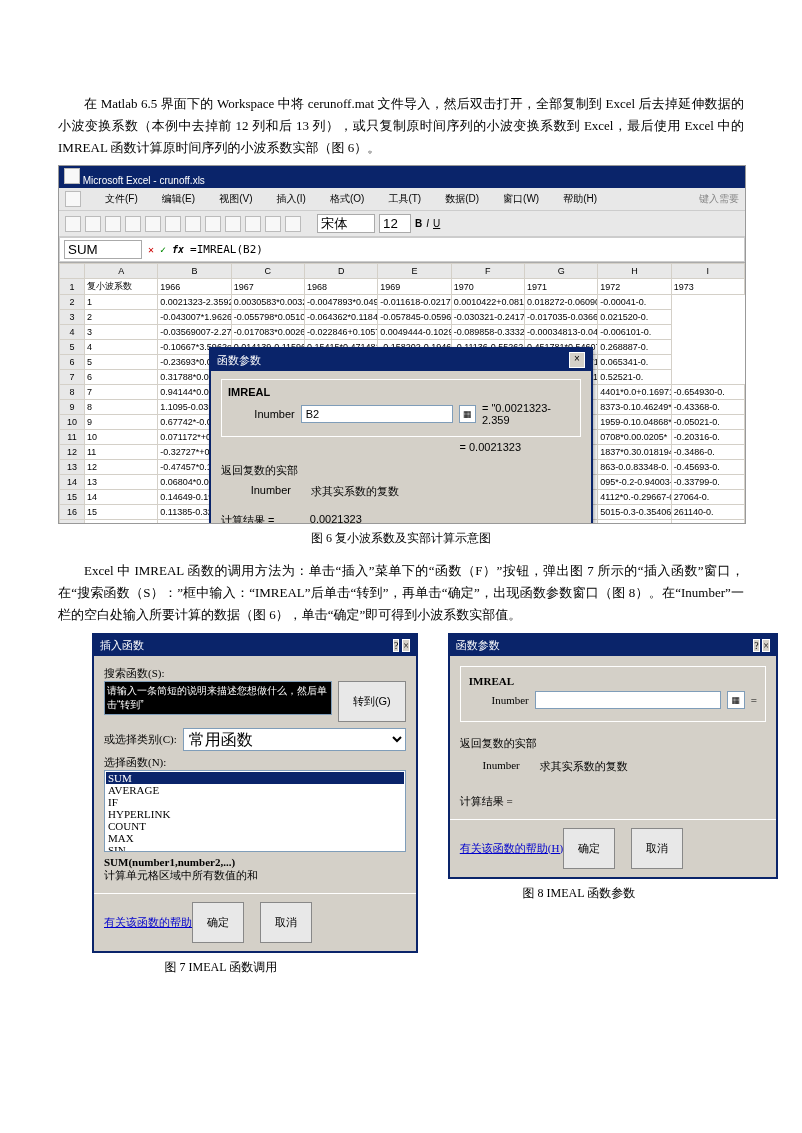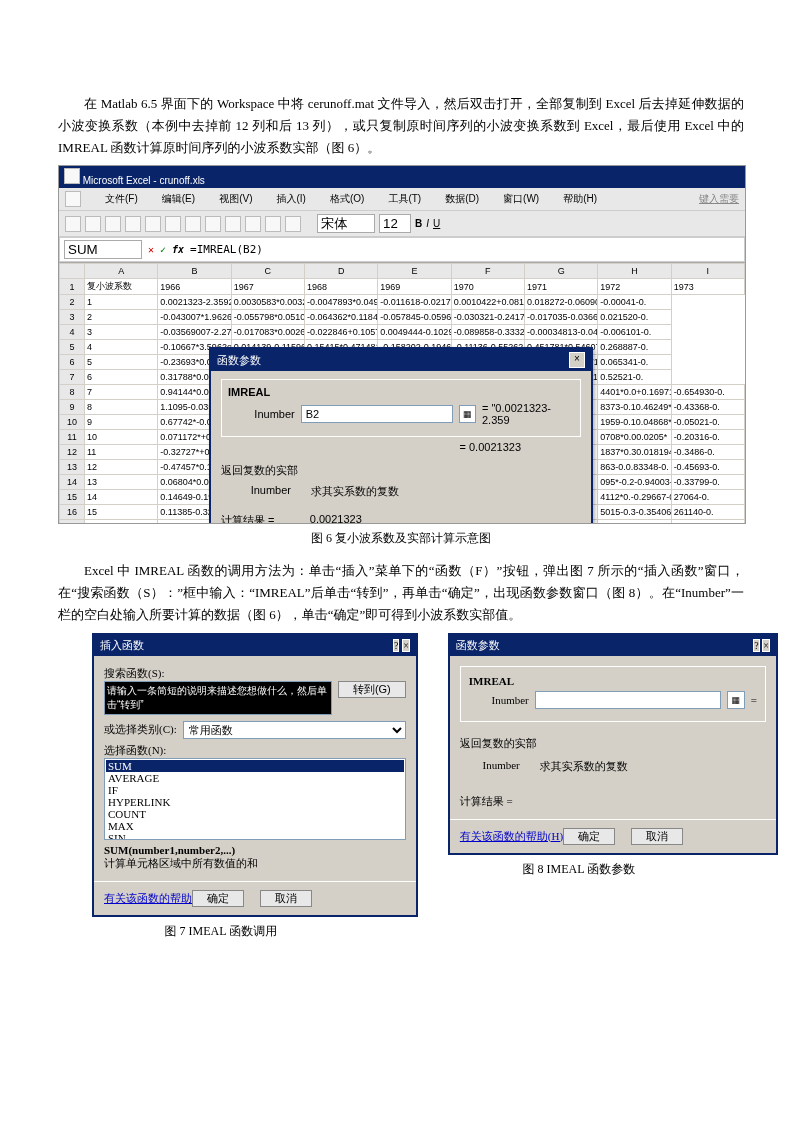--- a/index.html
+++ b/index.html
@@ -140,21 +140,21 @@
     background:#fff;
   }
   .redblue {
     width:16px;height:16px;border:1px solid #7f9db9;background:#fff;
     display:inline-flex;align-items:center;justify-content:center;font-size:9px;
   }
   .dlg-desc { margin: 10px 0 6px 0; }
   .dlg-line { display:flex; gap:20px; margin:3px 0;}
   .link { color:#0000cc; text-decoration:underline; cursor:pointer;}
   .btn {
-    border:1px solid #888; background:#e8e8e8; padding:0 14px;
+    border:1px solid #888; background:#e8e8e8; padding:12px 14px;
     font-size:11px;
   }
   
   .two-panels {
     display:flex;
     gap: 30px;
     justify-content:space-between;
     margin-top: 6px;
   }
   .panel-wrap { flex:1; }
@@ -172,21 +172,21 @@
   }
   .search-row textarea {
     flex:1; height:28px; resize:none; border:1px solid #7f9db9;
     background:#000; color:#fff; font-size:10px; padding:2px;
     font-family:"SimSun",sans-serif;
   }
   .select-row {
     display:flex; gap:6px; align-items:center; margin:4px 0;
   }
   .select-row select {
-    flex:1; border:1px solid #7f9db9; background:#fff; font-size:11px;
+    flex:1; border:1px solid #7f9db9; background:#fff; font-size:16px;
     padding:1px;
   }
   .listbox {
     border:1px solid #7f9db9; background:#fff; height:78px;
     overflow:auto; font-size:11px; padding:1px;
   }
   .listbox div { padding:0 2px; }
   .listbox .sel { background:#0a246a; color:#fff; }
   .panel-foot {
     display:flex; align-items:center;
@@ -210,21 +210,21 @@
       <span class="tb-icon"></span>
       <span>文件(F)</span>
       <span>编辑(E)</span>
       <span>视图(V)</span>
       <span>插入(I)</span>
       <span>格式(O)</span>
       <span>工具(T)</span>
       <span>数据(D)</span>
       <span>窗口(W)</span>
       <span>帮助(H)</span>
-      <span style="margin-left:auto;color:#888;text-decoration:underline;">键入需要</span>
+      <span style="margin-left:auto;color:#888;">键入需要</span>
     </div>
     <div class="excel-toolbar">
       <span class="tb-icon"></span>
       <span class="tb-icon"></span>
       <span class="tb-icon"></span>
       <span class="tb-icon"></span>
       <span class="tb-icon"></span>
       <span class="tb-icon"></span>
       <span class="tb-icon"></span>
       <span class="tb-icon"></span>

